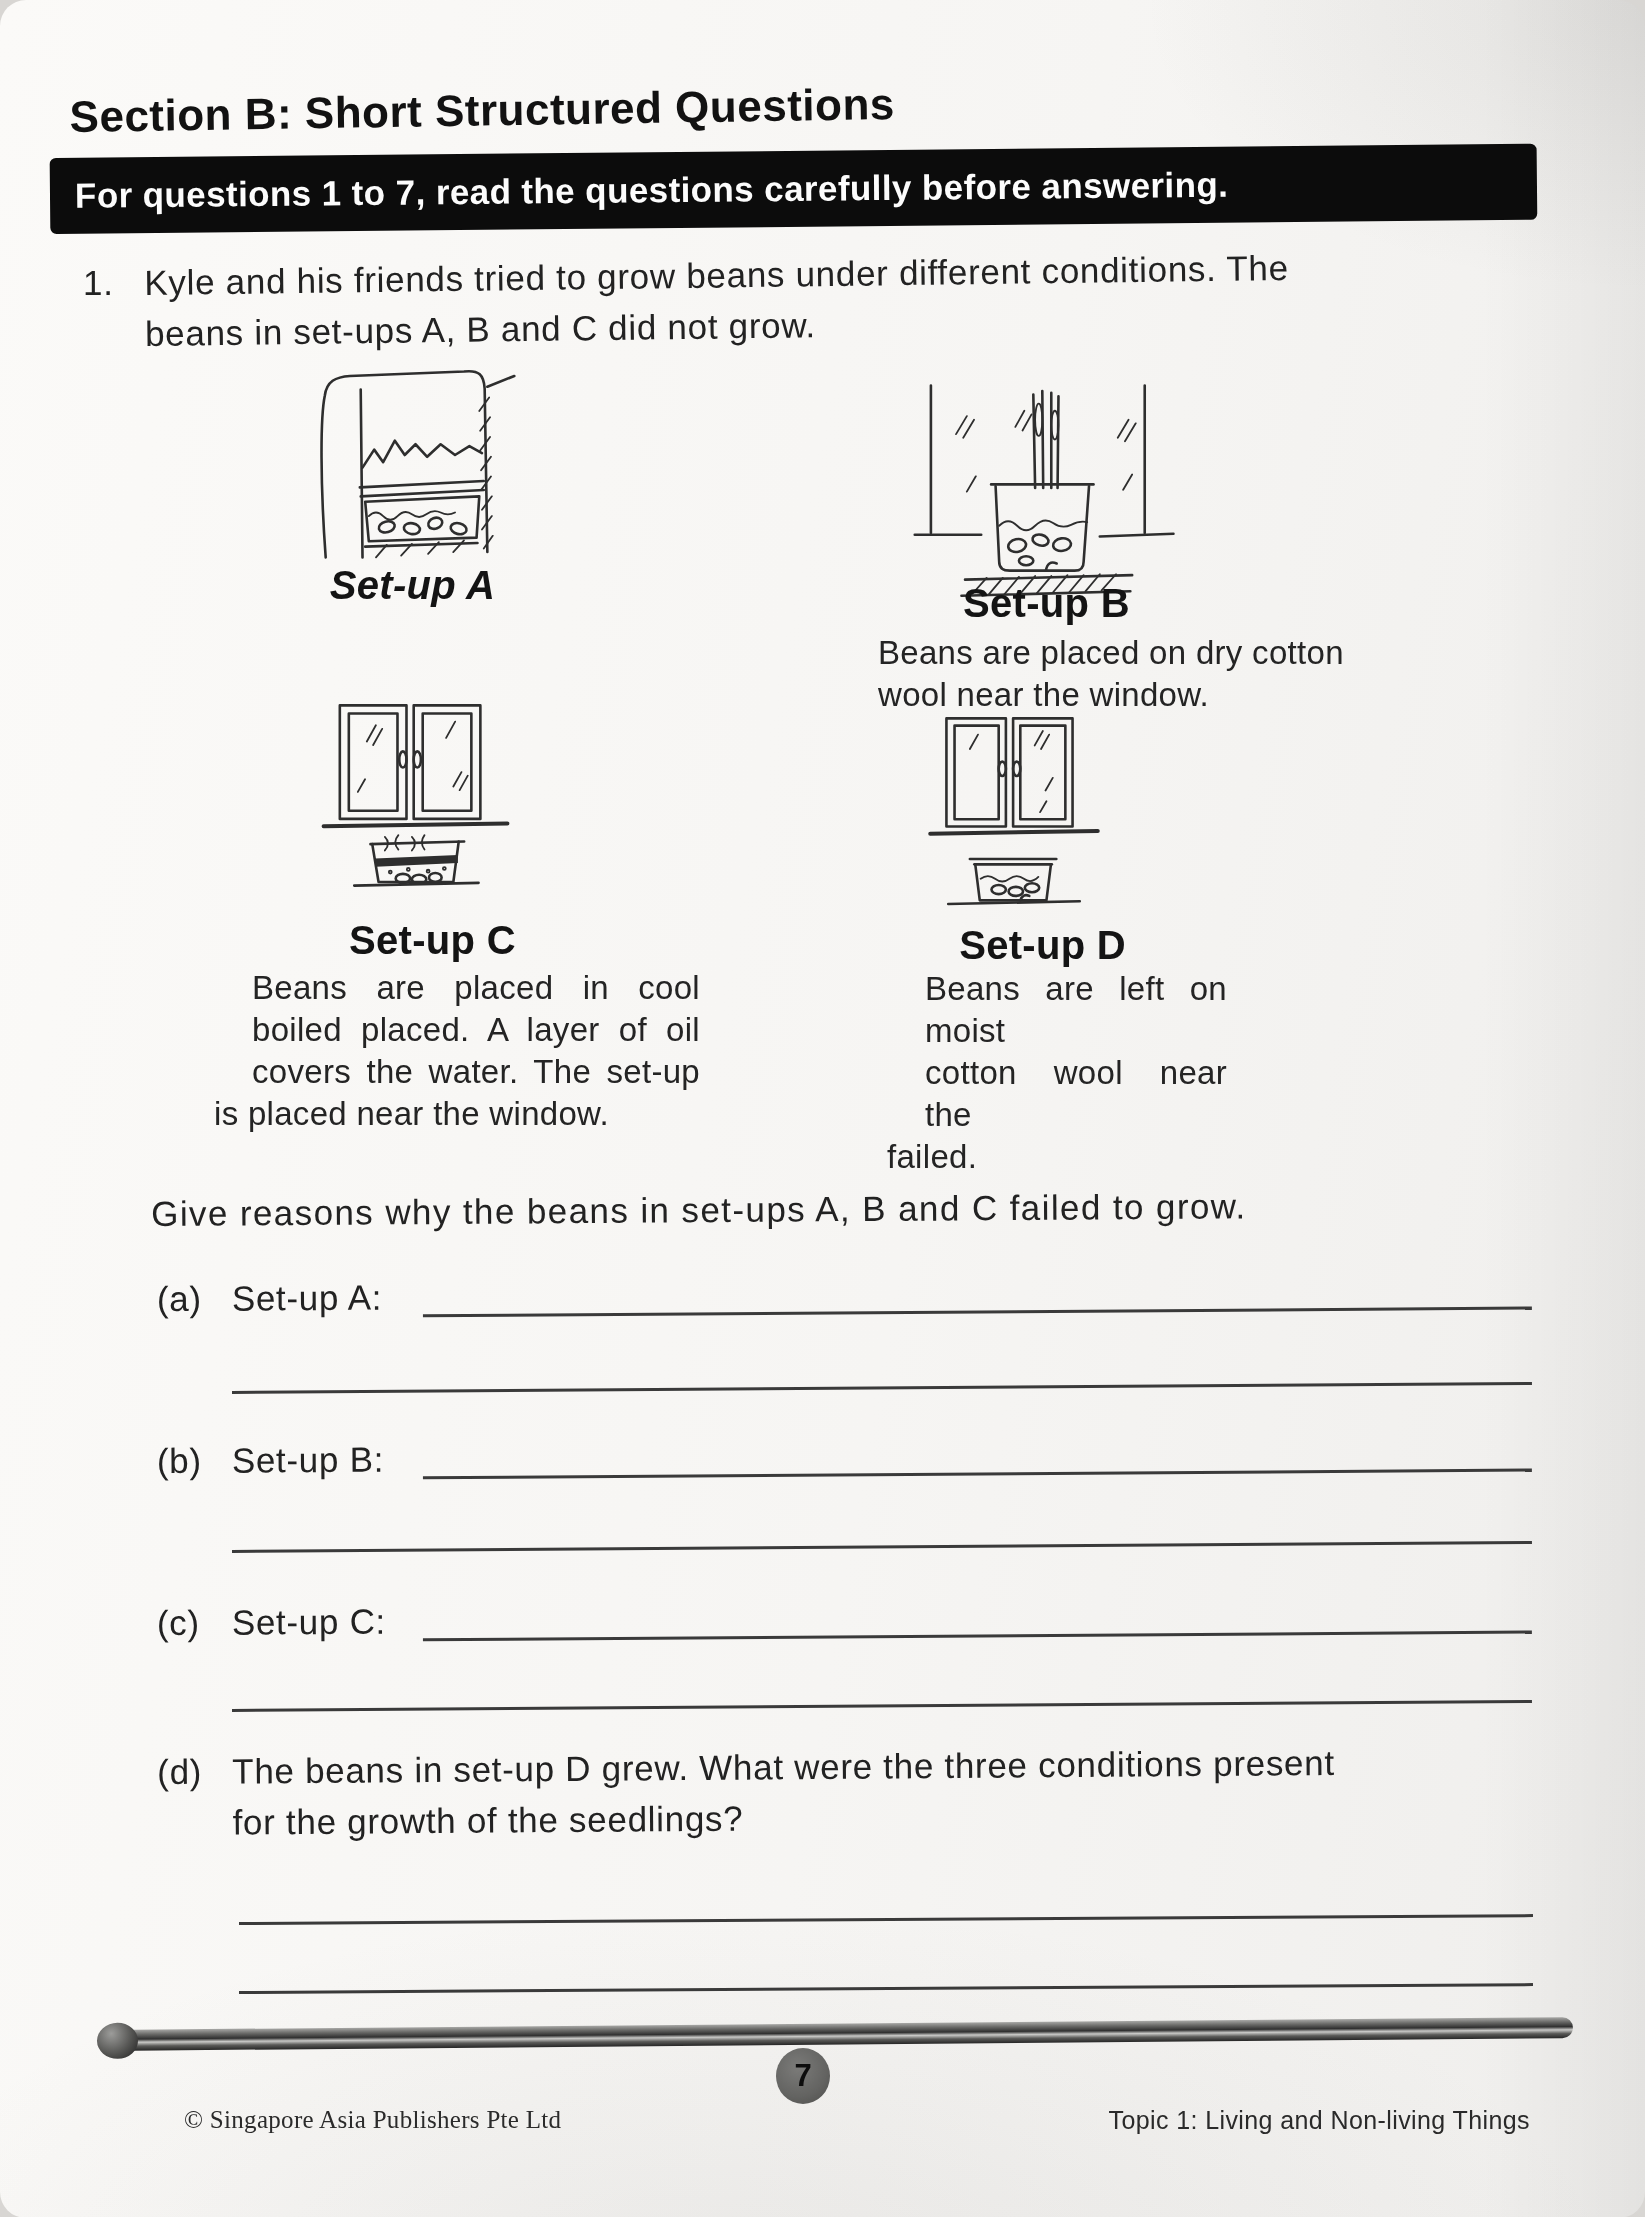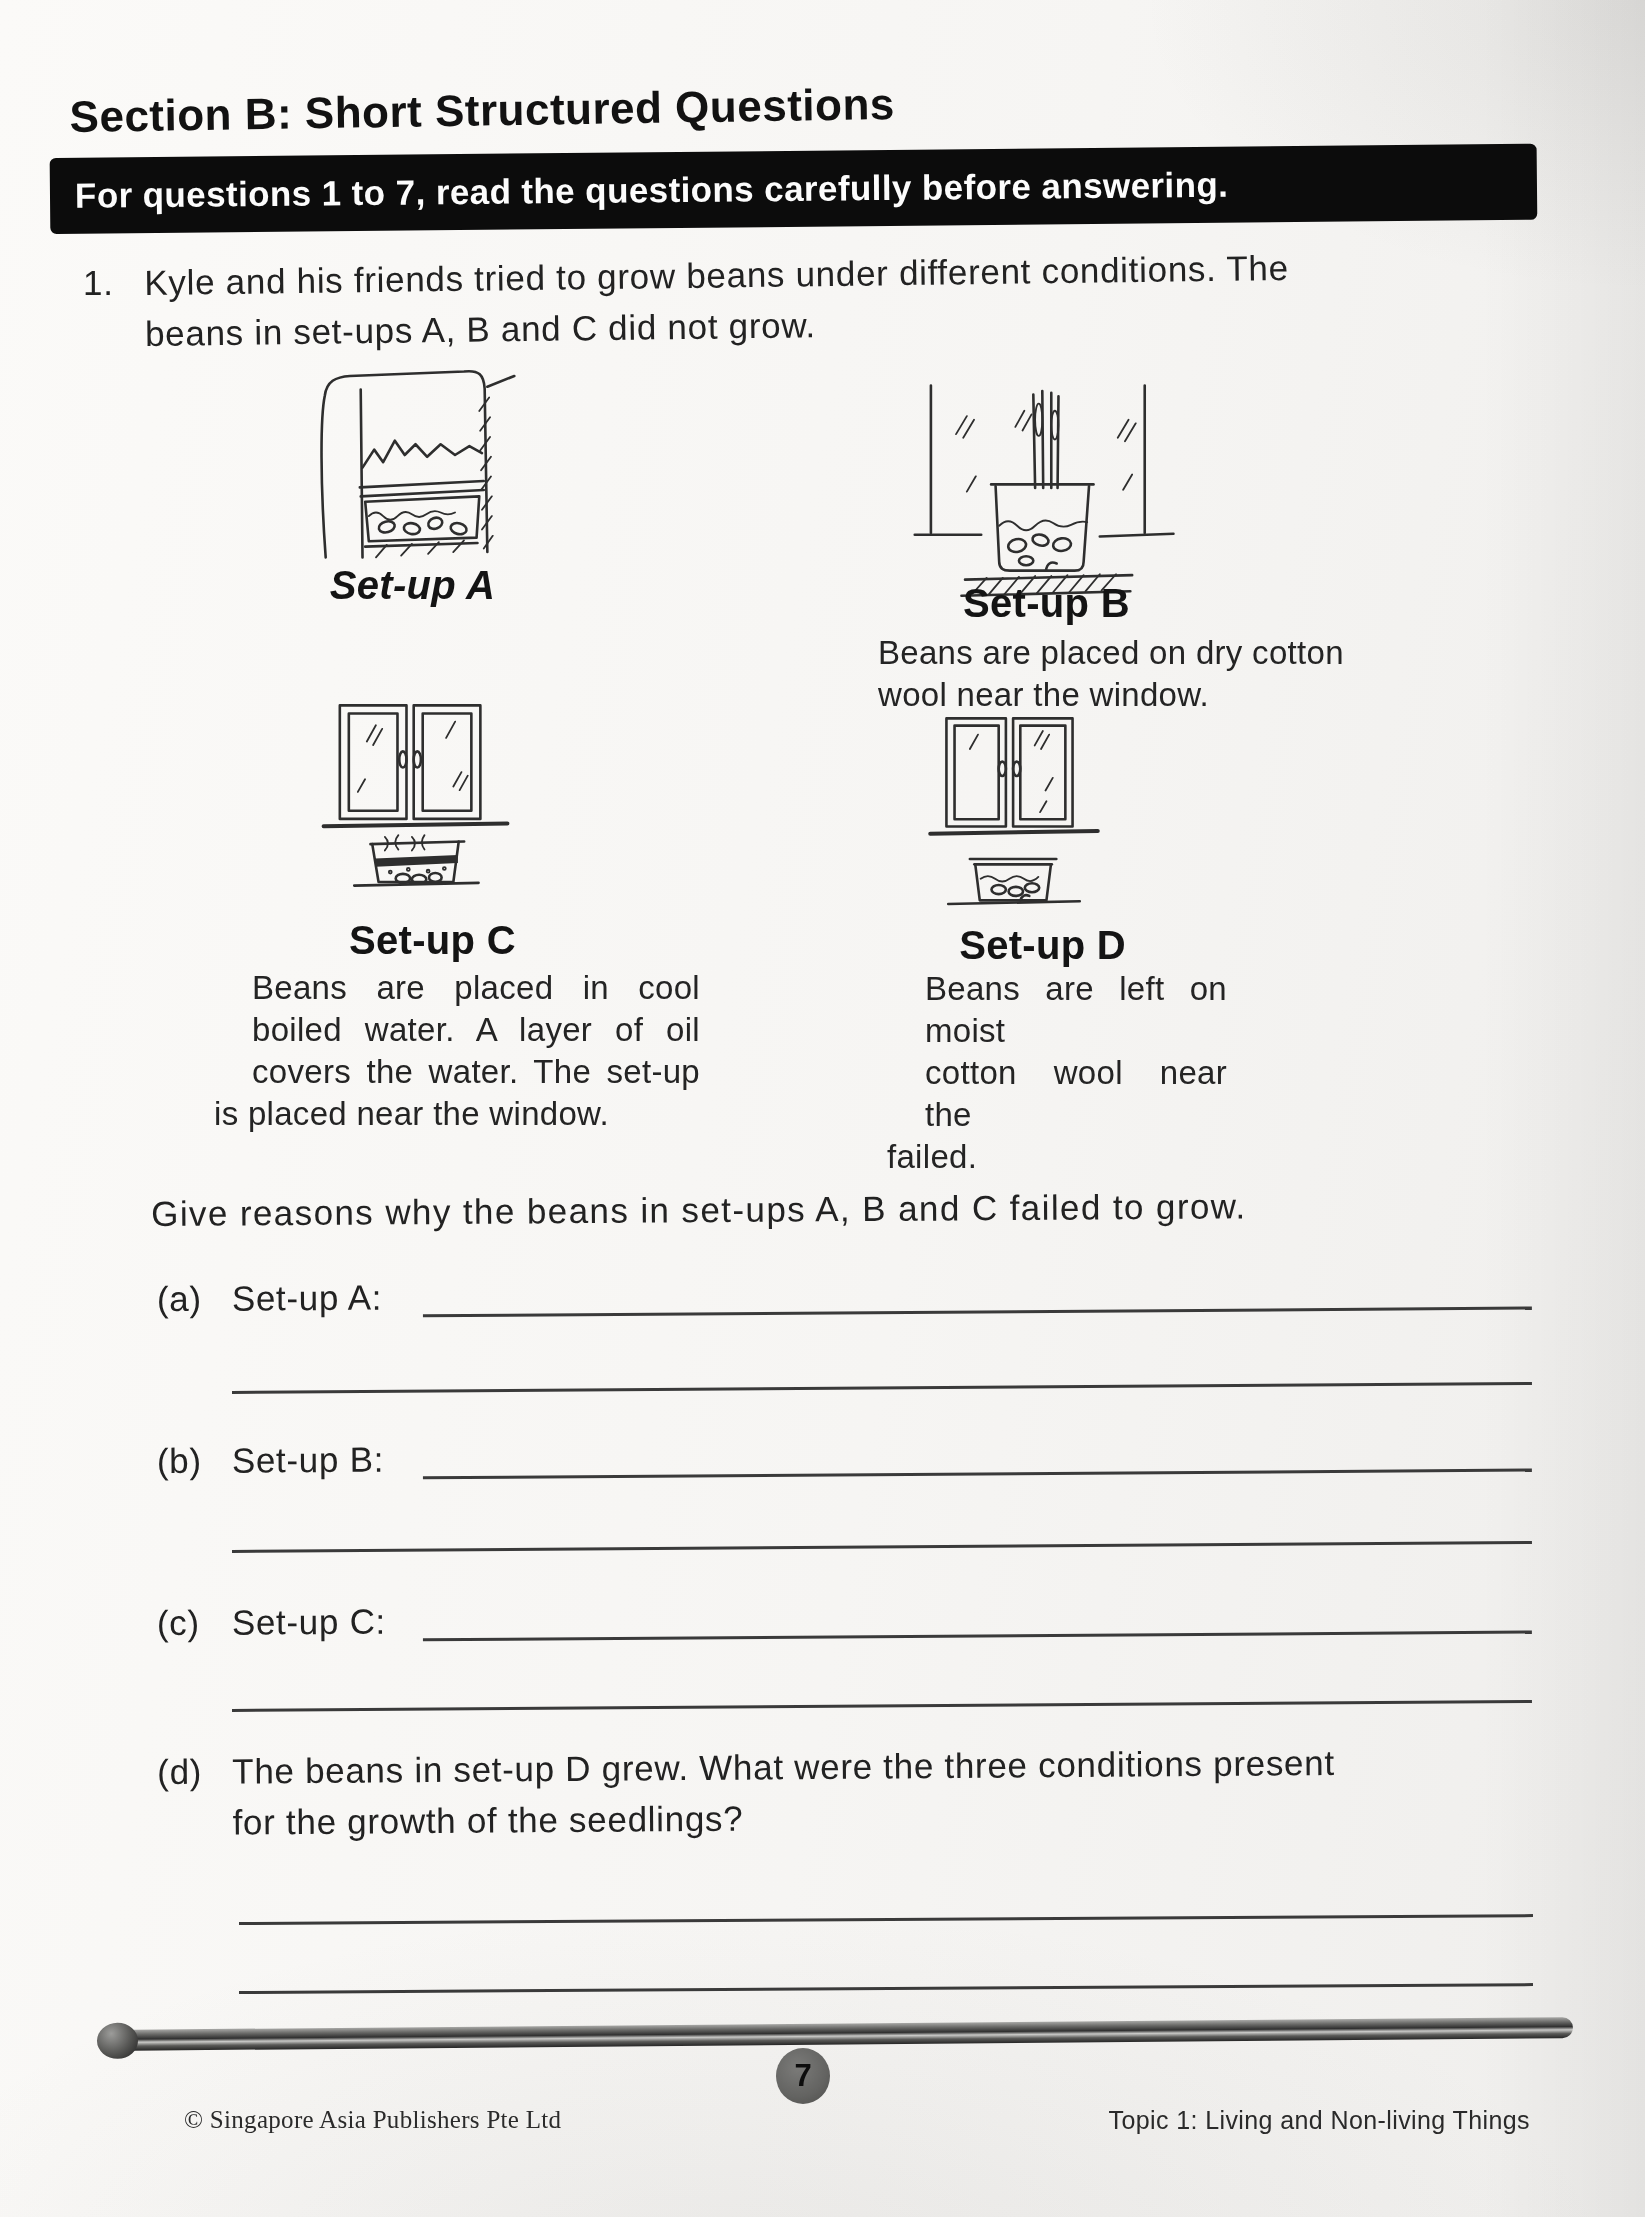--- a/index.html
+++ b/index.html
@@ -8,20 +8,21 @@
     width:1645px;height:2218px;
     margin:0 auto;
     overflow:hidden;
     font-family:"Liberation Sans","DejaVu Sans",sans-serif;
     color:#1f1f1f;
     background:
       radial-gradient(ellipse 810px 468px at 100% 0%, rgba(105,104,100,0.12), transparent 62%),
       radial-gradient(ellipse 1260px 540px at 45% 103%, rgba(120,118,114,0.10), transparent 70%),
       linear-gradient(to right, rgba(0,0,0,0) 90%, rgba(0,0,0,0.05) 100%),
       linear-gradient(100deg,#fbfaf8 0%,#f6f5f3 55%,#efeeec 100%);
+    border-radius: 26px;
   }
   .abs{position:absolute;}
 
   .heading{
     left:70px;top:92px;
     font-size:44px;font-weight:700;letter-spacing:0.5px;color:#121212;
     transform:rotate(-0.9deg);transform-origin:left bottom;
   }
   .banner{
     left:50px;top:158px;width:1487px;height:76px;
@@ -177,21 +178,21 @@
     <circle class="thin" cx="120" cy="190" r="1.6"></circle>
     <circle class="thin" cx="138" cy="187" r="1.6"></circle>
     <ellipse cx="92" cy="198" rx="8" ry="5"></ellipse>
     <ellipse cx="110" cy="199" rx="8" ry="5"></ellipse>
     <ellipse cx="128" cy="197" rx="7" ry="5"></ellipse>
     <path d="M38,206 L176,203"></path>
   </svg>
   <div class="abs cap s-c-cap">Set-up C</div>
   <div class="abs desc s-c-desc">
     <div class="jline">Beans are placed in cool</div>
-    <div class="jline">boiled water. A layer of oil</div>
+    <div class="jline">boiled placed. A layer of oil</div>
     <div class="jline">covers the water. The set-up</div>
     <div>is placed  near the window.</div>
   </div>
 
   <svg class="abs ill s-d-ill" width="182" height="200" viewBox="0 0 202 222">
     <path d="M26,6 H92 V126 H26 Z"></path>
     <path d="M35,14 H84 V118 H35 Z"></path>
     <path d="M100,6 H166 V126 H100 Z"></path>
     <path d="M108,14 H158 V118 H108 Z"></path>
     <ellipse cx="88" cy="62" rx="4" ry="8"></ellipse>

